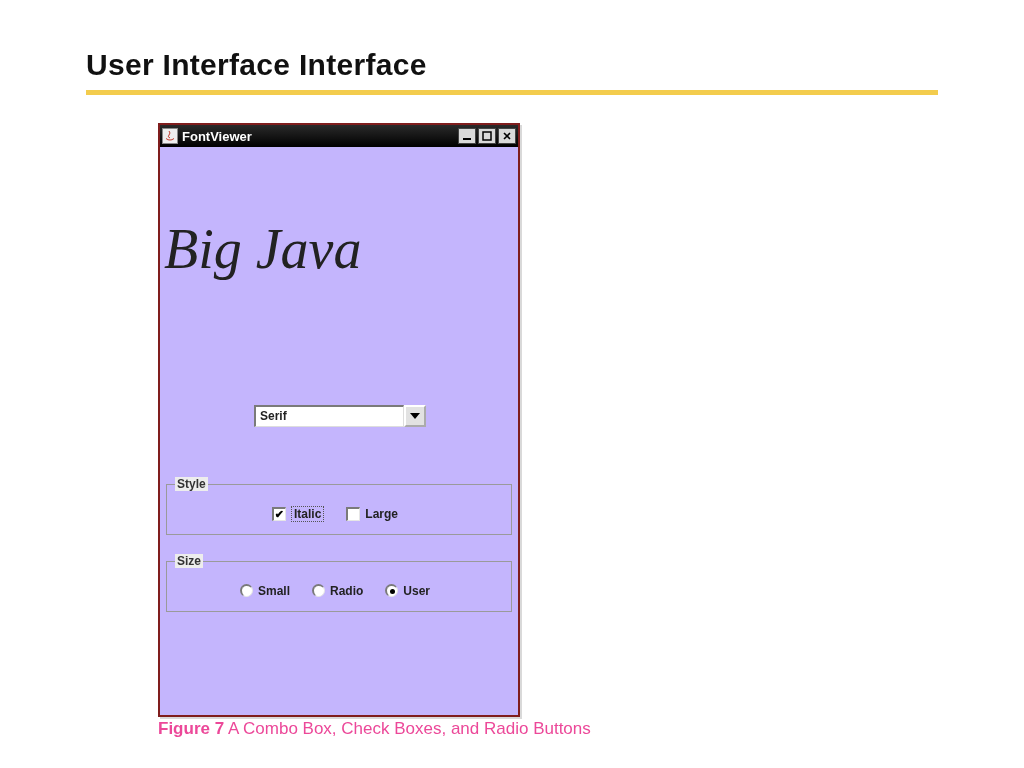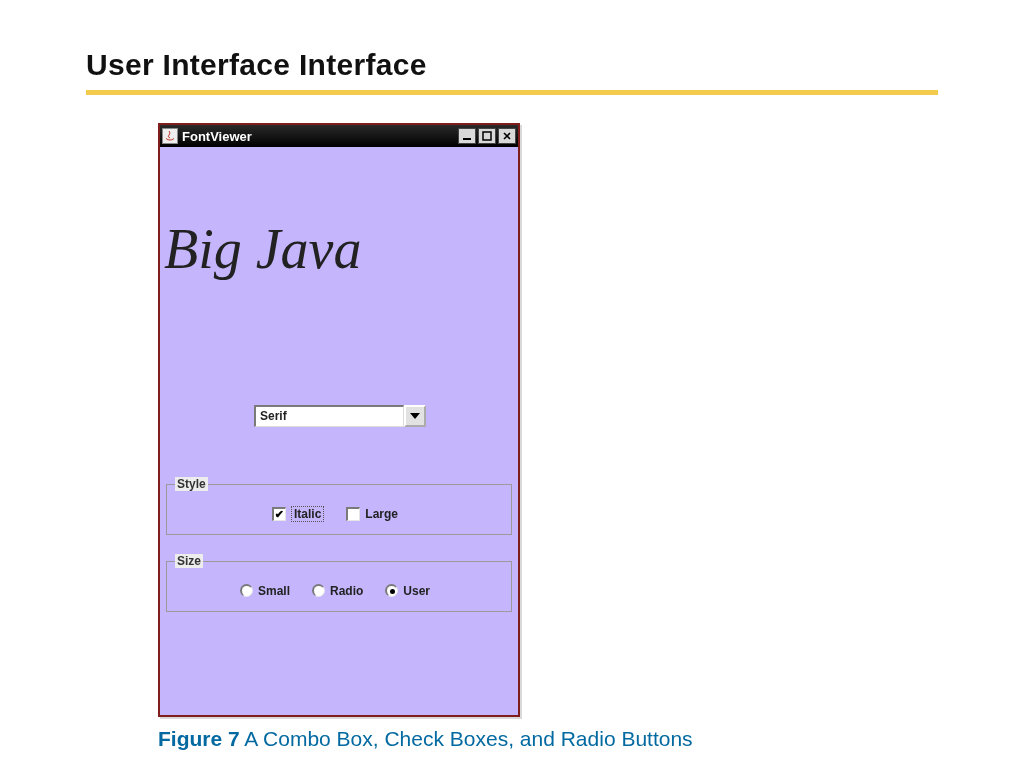--- a/index.html
+++ b/index.html
@@ -92,22 +92,22 @@
   }
   .radio-box {
     width: 13px; height: 13px; border-radius: 50%;
     background: #fff;
     border-top: 2px solid #7a7a7a; border-left: 2px solid #7a7a7a;
     border-right: 1px solid #e6e6e6; border-bottom: 1px solid #e6e6e6;
     display: flex; align-items: center; justify-content: center;
   }
   .radio-dot { width: 5px; height: 5px; border-radius: 50%; background: #000; }
   .caption {
-    margin-top: 10px;
-    font-size: 21px; color: #0369a1;
+    margin-top: 2px;
+    font-size: 17px; color: #ec4899;
     font-family: "Trebuchet MS", Verdana, sans-serif;
   }
   .caption .fignum { font-weight: bold; }
 </style>
 </head>
 <body>
 
 <div class="slide">
   <div class="slide-title">User Interface Interface</div>
   <div class="rule"></div>

